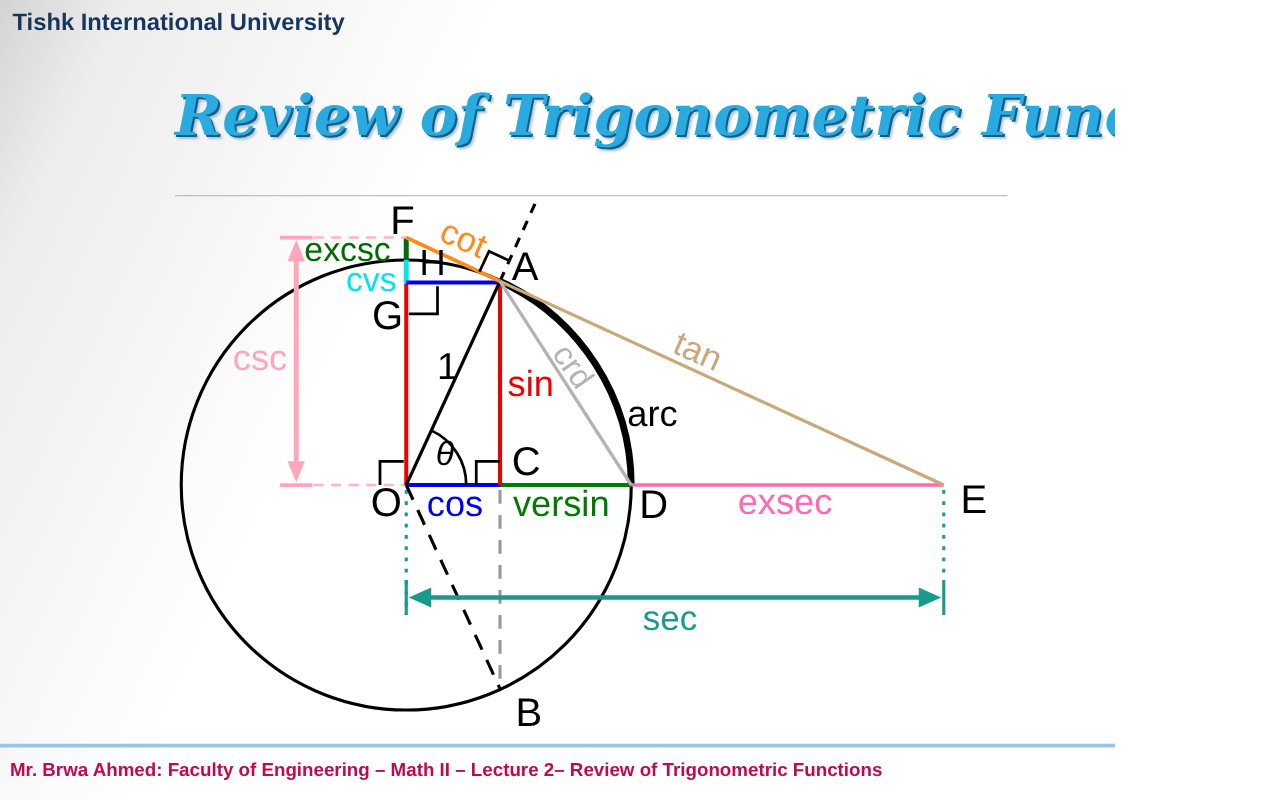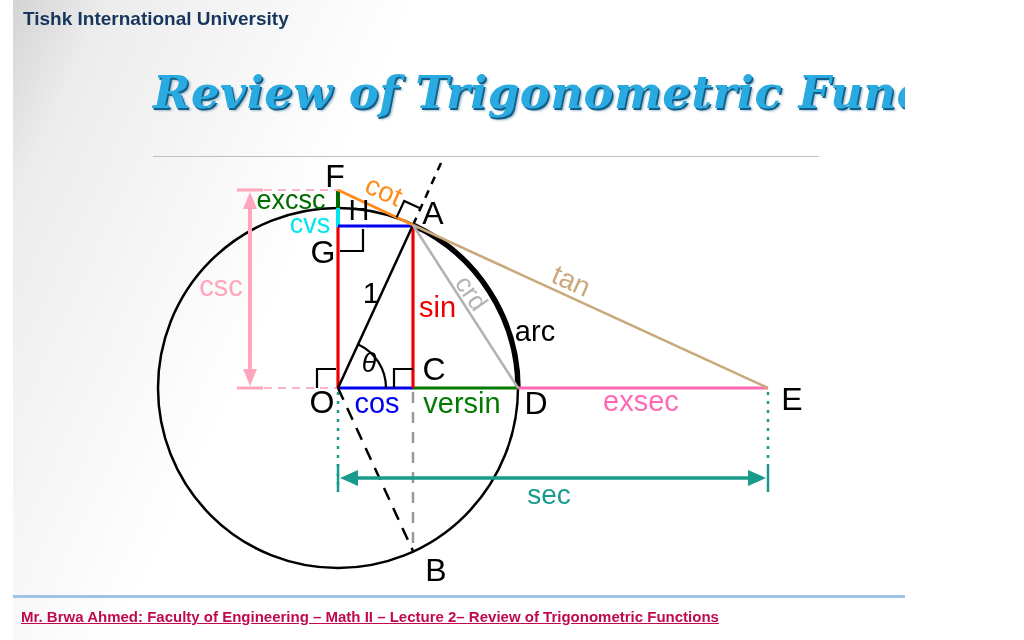--- a/index.html
+++ b/index.html
@@ -2,21 +2,20 @@
 <html><head>
 <meta charset="utf-8">
 <style>
   html,body{margin:0;padding:0;}
   .slide{
     position:relative;
     width:892px;height:640px;
     overflow:hidden;
     background:linear-gradient(115deg,#d4d4d4 0%,#ececec 8%,#ffffff 34%,#ffffff 100%);
     font-family:"Liberation Sans",sans-serif;
-    margin-left:13px;
   }
   .uni-header{
     position:absolute;left:10px;top:8px;
     font-size:19px;font-weight:bold;color:#17365d;
   }
   
   .side-bar{
     position:absolute;left:947px;top:0;width:77px;height:640px;
     background:linear-gradient(90deg,#252a52 86%,#2f3464 100%);
   }
@@ -44,21 +43,21 @@
   }
   .title-rule{
     position:absolute;left:140px;top:156px;width:666px;height:1px;background:#bfbfbf;
   }
   
   .footer-rule{
     position:absolute;left:0;top:595px;width:927px;height:3px;background:#9dc3e6;
   }
   .footer-text{
     position:absolute;left:8px;top:608px;width:900px;
-    font-size:15px;font-weight:bold;color:#c00a50;text-decoration:underline;
+    font-size:15px;font-weight:bold;color:#c00a50;
   }
   .diagram-svg{position:absolute;left:0;top:0;}
   .diagram-svg text{font-family:"Liberation Sans",sans-serif;}
   .theta-label{font-family:"DejaVu Sans",sans-serif;font-style:italic;}
 </style>
 </head>
 <body>
 
 <div class="slide">
 

